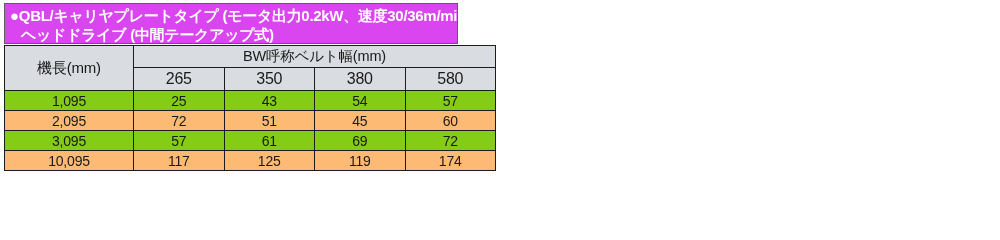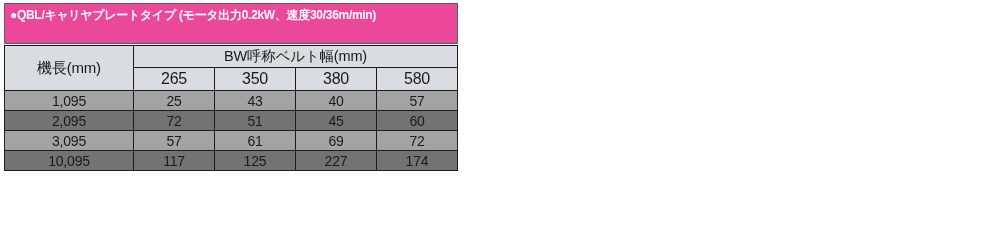--- a/index.html
+++ b/index.html
@@ -24,43 +24,43 @@
   }
 
   
   .title-bar {
     position: absolute;
     left: 4px;
     top: 3px;
     width: 454px;
     height: 41px;
     box-sizing: border-box;
-    background: #ec4899;
+    background: #d946ef;
     border: 1px solid #5e5e5e;
     color: #ffffff;
     padding: 2px 4px 0 5px;
     font-weight: bold;
-    font-size: 12px;
+    font-size: 15px;
     line-height: 19px;
     letter-spacing: -0.3px;
     white-space: nowrap;
   }
   .title-line {
     display: block;
   }
   .title-line-2 {
     padding-left: 11px;
   }
 
   
   .spec-table {
     position: absolute;
     left: 4px;
     top: 45px;
-    width: 454px;
+    width: 492px;
     border-collapse: collapse;
     table-layout: fixed;
     background: #ffffff;
     font-size: 13px;
     padding-left: 22px;
   }
   .spec-table td,
   .spec-table th {
     border: 1px solid #1c1c1c;
     text-align: center;
@@ -88,73 +88,74 @@
     height: 22px;
     width: 81px;
     font-size: 16px;
   }
 
   .data-row td {
     height: 19px;
     font-size: 14px;
   }
   .row-odd td {
-    background: #a3a3a3;
+    background: #84cc16;
   }
   .row-even td {
-    background: #737373;
+    background: #fdba74;
   }
 </style>
 </head>
 <body>
 
 <div class="sheet">
 
   <div class="title-bar">
     <span class="title-line title-line-1">●QBL/キャリヤプレートタイプ (モータ出力0.2kW、速度30/36m/min)</span>
+    <span class="title-line title-line-2">ヘッドドライブ (中間テークアップ式)</span>
   </div>
 
   <table class="spec-table">
     <thead>
       <tr>
         <th class="head-cell head-machine" rowspan="2">機長(mm)</th>
         <th class="head-cell head-bw" colspan="4">BW呼称ベルト幅(mm)</th>
       </tr>
       <tr>
         <th class="head-cell head-sub">265</th>
         <th class="head-cell head-sub">350</th>
         <th class="head-cell head-sub">380</th>
         <th class="head-cell head-sub">580</th>
       </tr>
     </thead>
     <tbody>
       <tr class="data-row row-odd">
         <td>1,095</td>
         <td>25</td>
         <td>43</td>
-        <td>40</td>
+        <td>54</td>
         <td>57</td>
       </tr>
       <tr class="data-row row-even">
         <td>2,095</td>
         <td>72</td>
         <td>51</td>
         <td>45</td>
         <td>60</td>
       </tr>
       <tr class="data-row row-odd">
         <td>3,095</td>
         <td>57</td>
         <td>61</td>
         <td>69</td>
         <td>72</td>
       </tr>
       <tr class="data-row row-even">
         <td>10,095</td>
         <td>117</td>
         <td>125</td>
-        <td>227</td>
+        <td>119</td>
         <td>174</td>
       </tr>
     </tbody>
   </table>
 
 </div>
 
 </body></html>

